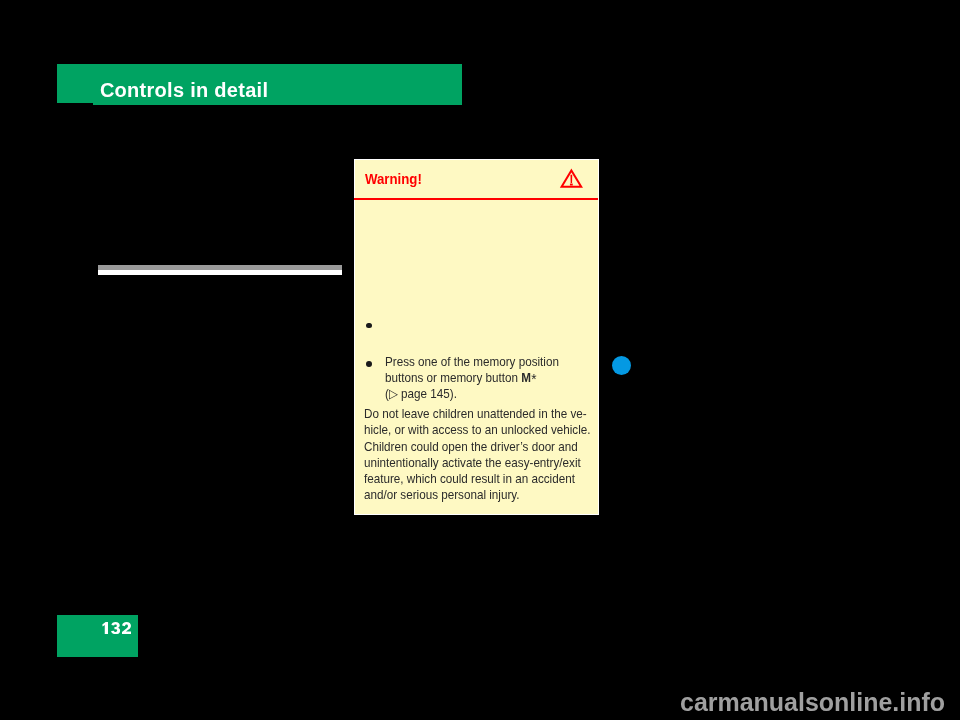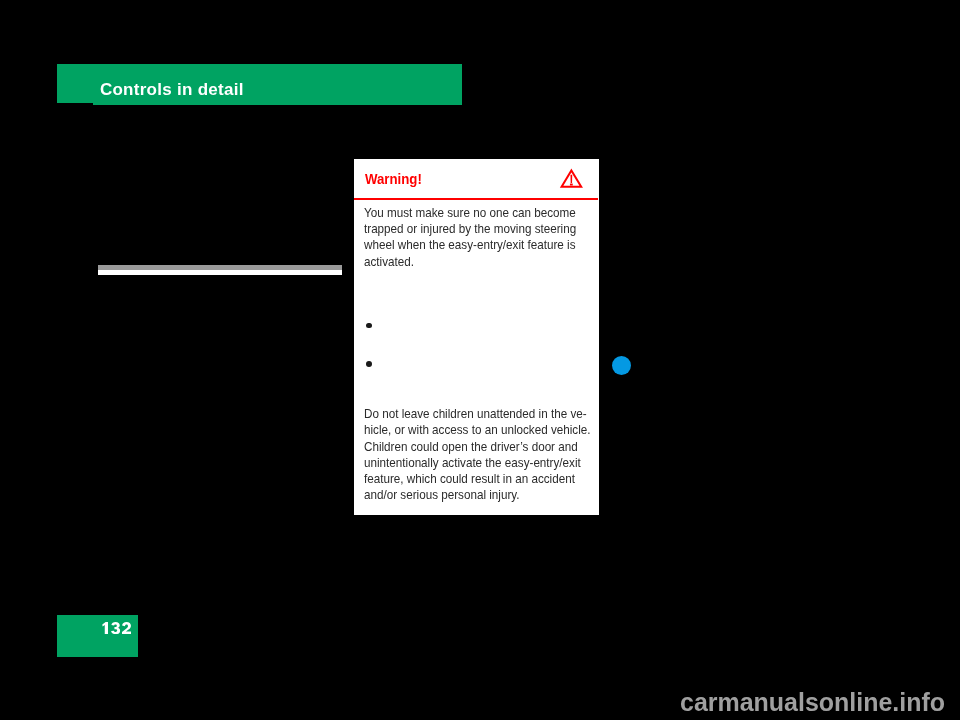--- a/index.html
+++ b/index.html
@@ -4,27 +4,27 @@
 <title>Controls in detail</title>
 <style>
   html,body{margin:0;padding:0;}
   body{width:960px;height:720px;background:#000;overflow:hidden;
        font-family:"Liberation Sans",sans-serif;-webkit-font-smoothing:antialiased;}
   #page{position:relative;width:960px;height:720px;background:#000;will-change:transform;}
   .abs{position:absolute;}
   
   #header-bar{left:92.6px;top:64px;width:369.6px;height:41px;background:#00a362;}
   #header-bar-tab{left:57px;top:64px;width:35.6px;height:38.9px;background:#00a362;}
-  #header-title{left:99.9px;top:82.0px;font-size:17px;line-height:16.5px;font-weight:bold;
+  #header-title{left:99.9px;top:82.0px;font-size:20px;line-height:16.5px;font-weight:bold;
        color:#ffffff;letter-spacing:0.28px;white-space:pre;}
   
   #rule-gray{left:97.7px;top:265px;width:244.6px;height:5px;background:#9a9a9a;}
   #rule-white{left:97.7px;top:270px;width:244.6px;height:5px;background:#ffffff;}
   
-  #warning-box{left:354px;top:159px;width:242.6px;height:353.6px;background:#ffffff;
+  #warning-box{left:354px;top:159px;width:242.6px;height:353.6px;background:#fef9c3;
        border:0.7px solid #ffffff;}
   #warning-title{left:9.6px;top:11.6px;font-size:14px;line-height:14px;font-weight:bold;
        color:#ff0000;white-space:pre;transform:scaleX(.945);transform-origin:0 50%;}
   #warning-icon{left:201.3px;top:6.3px;width:28px;height:26px;}
   #warning-rule{left:-0.7px;top:38.1px;width:244px;height:2.3px;background:#ff0000;}
   .wtext{color:#2b2b2b;font-size:13px;line-height:16.3px;}
   .wline{white-space:pre;transform:scaleX(.898);transform-origin:0 50%;height:16.3px;}
   .wblock{left:8.8px;width:235px;}
   .bullet-block{left:30.3px;width:215px;}
     .ast{font-size:15.2px;line-height:0;position:relative;top:2.4px;margin-left:0.2px;display:inline-block;}
@@ -51,31 +51,30 @@
 
   <div class="abs" id="warning-box">
     <div class="abs" id="warning-title">Warning!</div>
     <svg class="abs" id="warning-icon" viewBox="0 0 28 26">
       <path d="M15.4 4.5 L25.2 20.7 L5.6 20.7 Z" fill="none" stroke="#ff0000" stroke-width="2" stroke-linejoin="miter"></path>
       <path d="M14.5 8.7 L16.2 8.7 L16.05 16.9 L14.65 16.9 Z" fill="#ff0000"></path>
       <rect x="13.95" y="17.55" width="2.8" height="1.95" fill="#ff0000"></rect>
     </svg>
     <div class="abs" id="warning-rule"></div>
 
-    <div class="abs wblock wtext" style="top:44.8px">
-      <div class="wline">You must make sure no one can become</div>
-      <div class="wline">trapped or injured by the moving steering</div>
-      <div class="wline">wheel when the easy-entry/exit feature is</div>
-      <div class="wline">activated.</div>
-    </div>
 
 
     <div class="abs bullet-dot" style="top:162.5px"></div>
 
     <div class="abs bullet-dot" style="top:201.2px"></div>
+    <div class="abs bullet-block wtext" style="top:193.7px">
+      <div class="wline">Press one of the memory position</div>
+      <div class="wline"><span>buttons or memory button </span><b>M</b><span class="ast">*</span></div>
+      <div class="wline">(▷ page 145).</div>
+    </div>
 
     <div class="abs wblock wtext" style="top:246px">
       <div class="wline">Do not leave children unattended in the ve-</div>
       <div class="wline">hicle, or with access to an unlocked vehicle.</div>
       <div class="wline">Children could open the driver’s door and</div>
       <div class="wline">unintentionally activate the easy-entry/exit</div>
       <div class="wline">feature, which could result in an accident</div>
       <div class="wline">and/or serious personal injury.</div>
     </div>
   </div>

